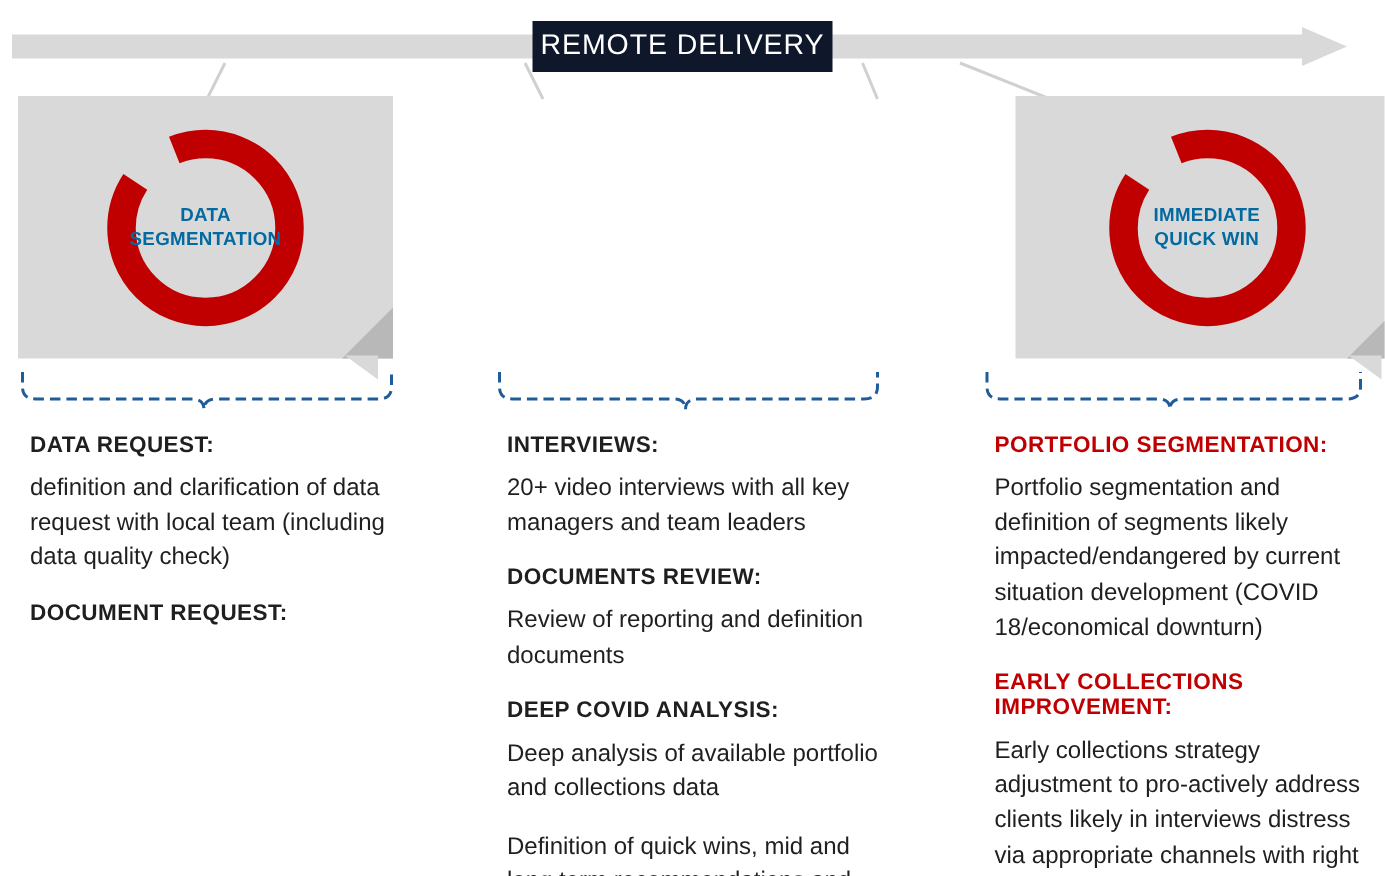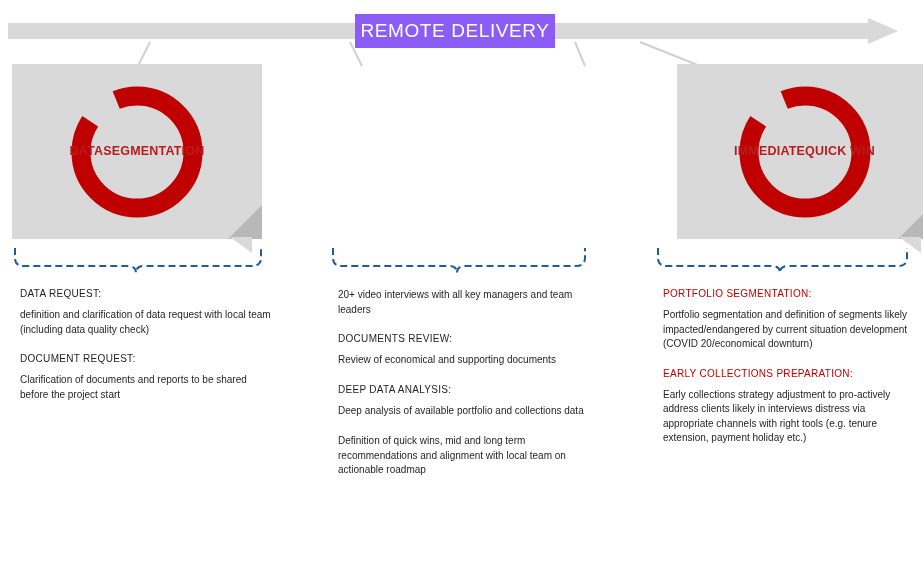--- a/index.html
+++ b/index.html
@@ -45,21 +45,21 @@
     border-top: 13px solid transparent;
     border-bottom: 13px solid transparent;
     border-left: 30px solid #d9d9d9;
   }
   .banner-label {
     position: absolute;
     left: 355px;
     top: 14px;
     width: 200px;
     height: 34px;
-    background: #8b5cf6;
+    background: #0f172a;
     color: #ffffff;
     font-size: 19px;
     letter-spacing: 0.6px;
     display: flex;
     align-items: center;
     justify-content: center;
   }
 
   
   .connect {
@@ -115,27 +115,27 @@
     height: 150px;
   }
   .ring-wrap svg { display: block; }
   .ring-label {
     position: absolute;
     left: 0;
     top: 0;
     width: 150px;
     height: 150px;
     display: flex;
-    flex-direction: row;
+    flex-direction: column;
     align-items: center;
     justify-content: center;
     text-align: center;
     font-size: 12.5px;
     font-weight: bold;
-    color: #b91c1c;
+    color: #0369a1;
     line-height: 1.25;
     letter-spacing: 0.2px;
   }
 
   
   .brace {
     position: absolute;
     top: 248px;
   }
   .brace svg { display: block; }
@@ -146,29 +146,29 @@
   
   .col {
     position: absolute;
     top: 288px;
   }
   .col.t1 { left: 20px;  width: 252px; }
   .col.t2 { left: 338px; width: 252px; }
   .col.t3 { left: 663px; width: 252px; }
 
   .heading {
-    font-size: 10px;
-    font-weight: normal;
+    font-size: 15px;
+    font-weight: bold;
     color: #1f1f1f;
     letter-spacing: 0.3px;
     margin: 0 0 9px 0;
   }
   .heading.accent { color: #c00000; }
   .body {
-    font-size: 10px;
+    font-size: 16px;
     color: #1f1f1f;
     line-height: 1.45;
     margin: 0 0 16px 0;
   }
   .body.last { margin-bottom: 12px; }
 </style>
 </head>
 <body>
 
 <div class="stage">
@@ -228,32 +228,32 @@
   <div class="brace b3">
     <svg width="255" height="26" viewBox="0 0 255 26">
       <path d="M3 0 L3 10 Q3 18 12 18 L117 18 Q125 18 125 25 Q125 18 133 18 L243 18 Q252 18 252 10 L252 0" fill="none" stroke="#1f5c99" stroke-width="2" stroke-dasharray="7 4"></path>
     </svg>
   </div>
 
   <div class="col t1">
     <p class="heading">DATA REQUEST:</p>
     <p class="body">definition and clarification of data request with local team (including  data quality check)</p>
     <p class="heading">DOCUMENT REQUEST:</p>
-    <p class="body last">Clarification of documents and reports to be shared before the project start</p>
   </div>
 
   <div class="col t2">
+    <p class="heading">INTERVIEWS:</p>
     <p class="body">20+ video interviews with all key managers and team leaders</p>
     <p class="heading">DOCUMENTS REVIEW:</p>
-    <p class="body">Review of economical and supporting documents</p>
-    <p class="heading">DEEP DATA ANALYSIS:</p>
+    <p class="body">Review of reporting and definition documents</p>
+    <p class="heading">DEEP COVID ANALYSIS:</p>
     <p class="body">Deep analysis of available portfolio and collections data</p>
     <p class="body last">Definition of quick wins, mid and long term recommendations and alignment with local team on actionable roadmap</p>
   </div>
 
   <div class="col t3">
     <p class="heading accent">PORTFOLIO  SEGMENTATION:</p>
-    <p class="body">Portfolio segmentation and definition of segments likely impacted/endangered by current situation development (COVID 20/economical downturn)</p>
-    <p class="heading accent">EARLY COLLECTIONS PREPARATION:</p>
+    <p class="body">Portfolio segmentation and definition of segments likely impacted/endangered by current situation development (COVID 18/economical downturn)</p>
+    <p class="heading accent">EARLY COLLECTIONS IMPROVEMENT:</p>
     <p class="body last">Early collections strategy adjustment to pro-actively address clients likely in interviews distress via appropriate channels with right tools (e.g. tenure extension, payment holiday etc.)</p>
   </div>
 
 </div>
 
 </body></html>

